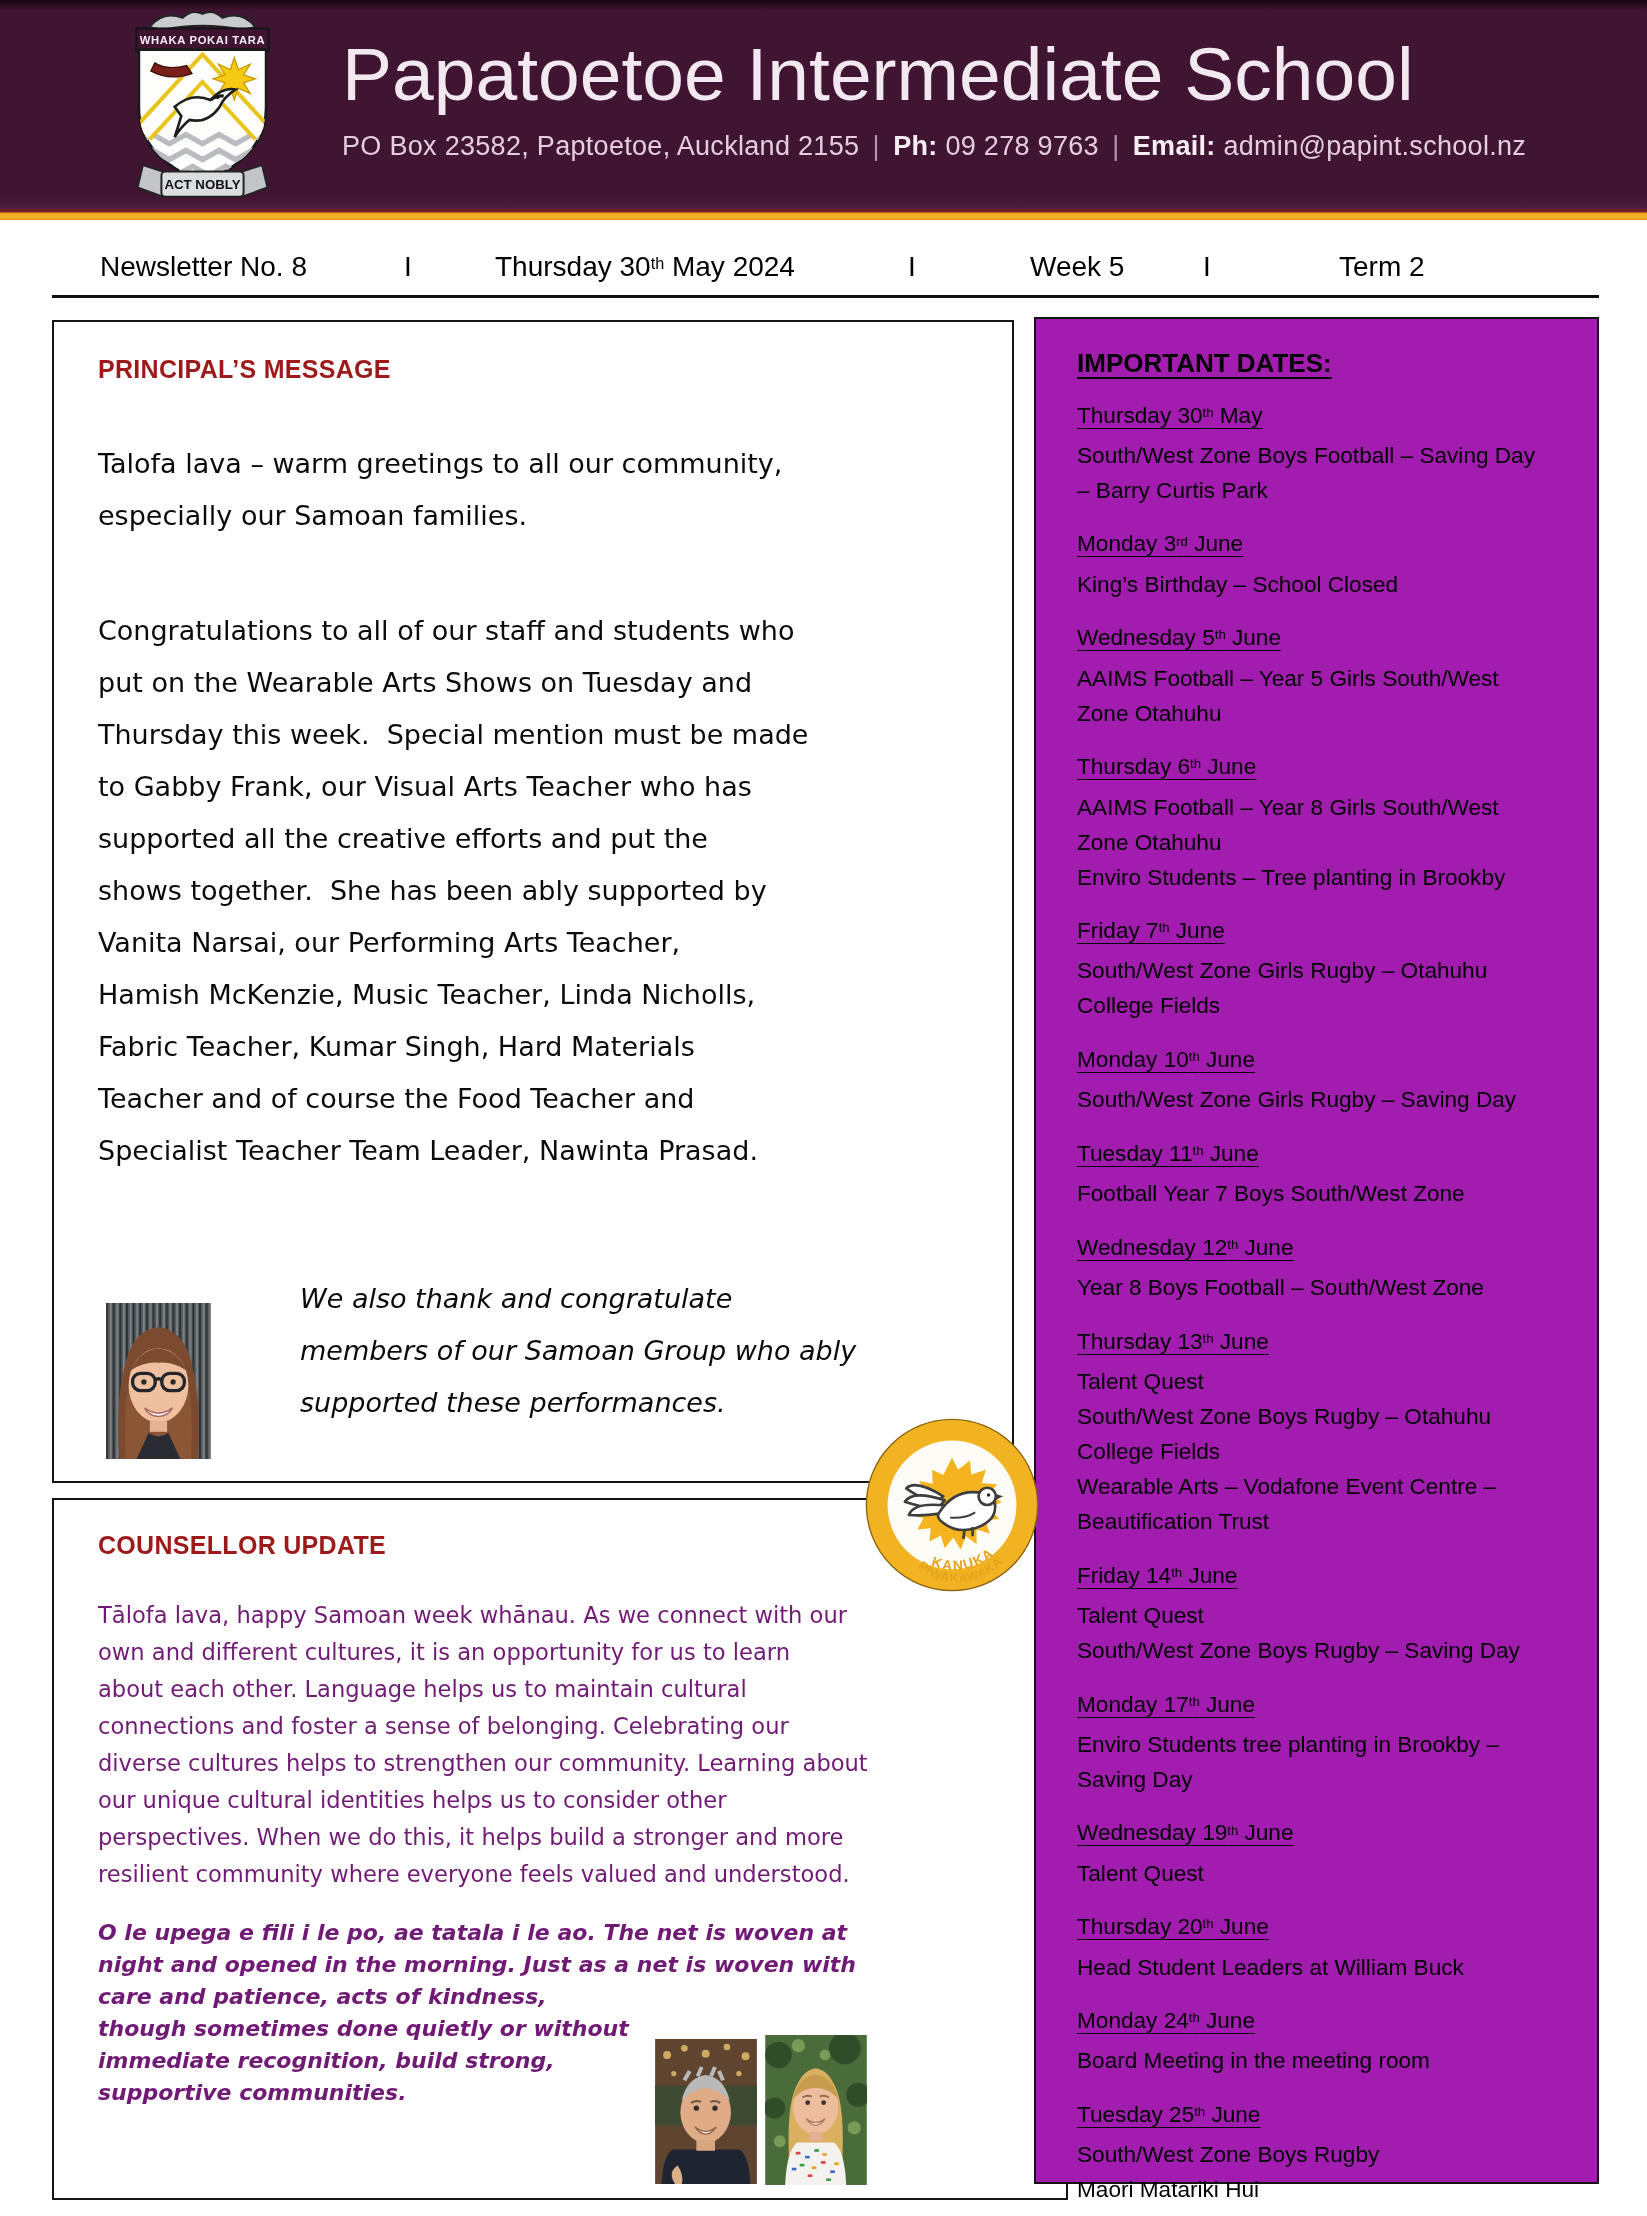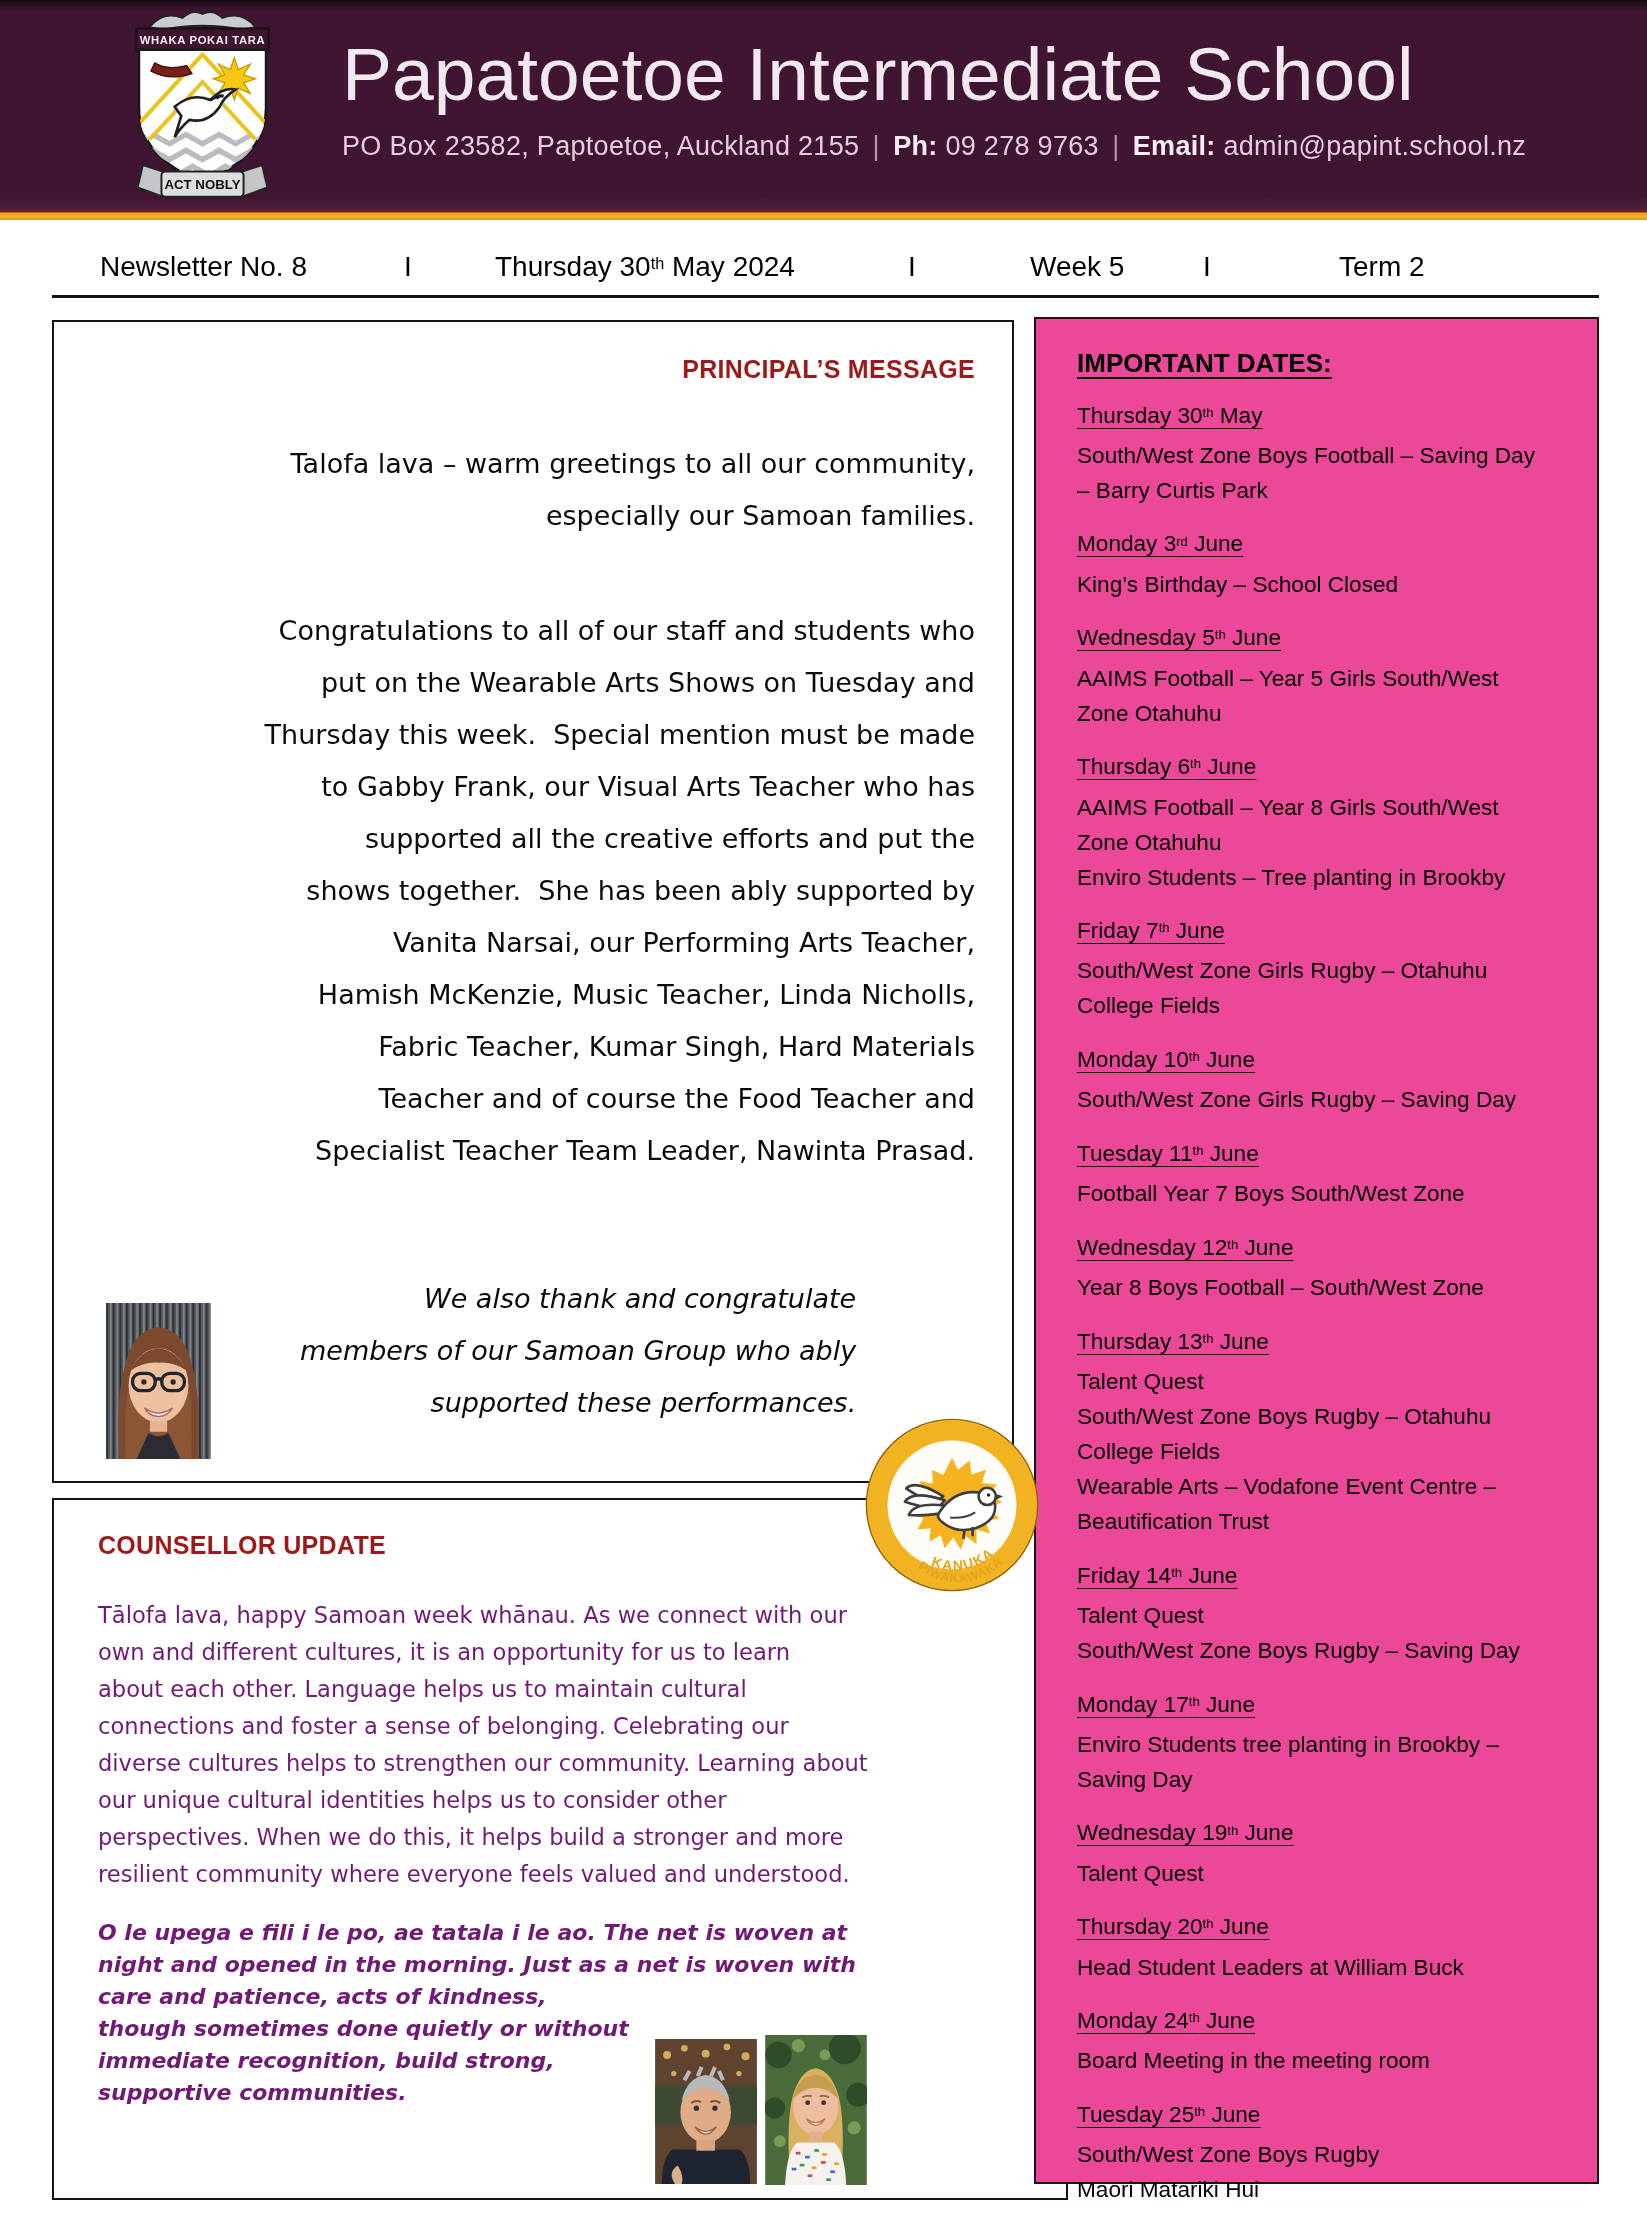--- a/index.html
+++ b/index.html
@@ -28,21 +28,21 @@
   .contact .sep{padding:0 13.3px;color:#b893ab;font-weight:300;}
   
   .info-bar{position:absolute;left:0;top:251px;width:1647px;height:40px;font-size:28px;color:#000;}
   .info-bar span{position:absolute;white-space:nowrap;}
   .ib-no{left:100px;} .ib-p1{left:404px;} .ib-date{left:495px;}
   .ib-p2{left:908px;} .ib-week{left:1030px;} .ib-p3{left:1203px;} .ib-term{left:1339px;}
   sup{font-size:58%;vertical-align:baseline;position:relative;top:-.45em;text-align:center;}
   .rule{position:absolute;left:52px;top:290px;width:1547px;height:0;border:none;border-top:3.3px solid #111;}
   
   .box{position:absolute;border:2.7px solid #141414;background:#fff;box-sizing:border-box;}
-  .principal-box{left:52px;top:320px;width:962px;height:1163px;padding:33px 37px 0 44px;text-align:right;}
+  .principal-box{left:52px;top:320px;width:962px;height:1163px;padding:33px 37px 0 44px;}
   .counsellor-box{left:52px;top:1498px;width:1016px;height:702px;padding:31px 37px 0 44px;}
   .section-title{
     margin:0;font-size:25px;font-weight:bold;color:#9e1a1a;
     letter-spacing:0.3px;font-family:"Liberation Sans",sans-serif;
   }
   .body-lg{
     font-family:"DejaVu Sans",sans-serif;font-size:27px;line-height:52px;
     margin:0;white-space:pre-wrap;color:#0b0b0b;
   }
   .p1{margin-top:54px;} .p2{margin-top:63px;}
@@ -54,21 +54,21 @@
     margin:0;white-space:pre-wrap;color:#701a75;
   }
   .c-para{margin-top:37px;}
   .quote{margin-top:24px;font-size:22px;line-height:32px;font-weight:bold;font-style:italic;}
   .counsellor-photos{position:absolute;left:601px;top:535px;display:flex;gap:8px;}
   .photo-man{width:102px;height:145px;margin-top:4px;display:block;}
   .photo-woman{width:102px;height:150px;display:block;}
   
   .dates-box{
     position:absolute;left:1034px;top:317px;width:565px;height:1867px;
-    background:#ec4899;border:2.7px solid #141414;box-sizing:border-box;
+    background:#a21caf;border:2.7px solid #141414;box-sizing:border-box;
     padding:29px 33px 0 41px;
   }
   .dates-title{
     margin:0;font-size:26px;font-weight:bold;color:#000;
     text-decoration:underline;text-underline-offset:4.6px;text-decoration-thickness:2px;
   }
   .date-entry{margin-top:22.6px;}
   .date-head{
     font-size:22.6px;line-height:28px;color:#000;
     text-decoration:underline;text-underline-offset:4.6px;text-decoration-thickness:1.3px;

